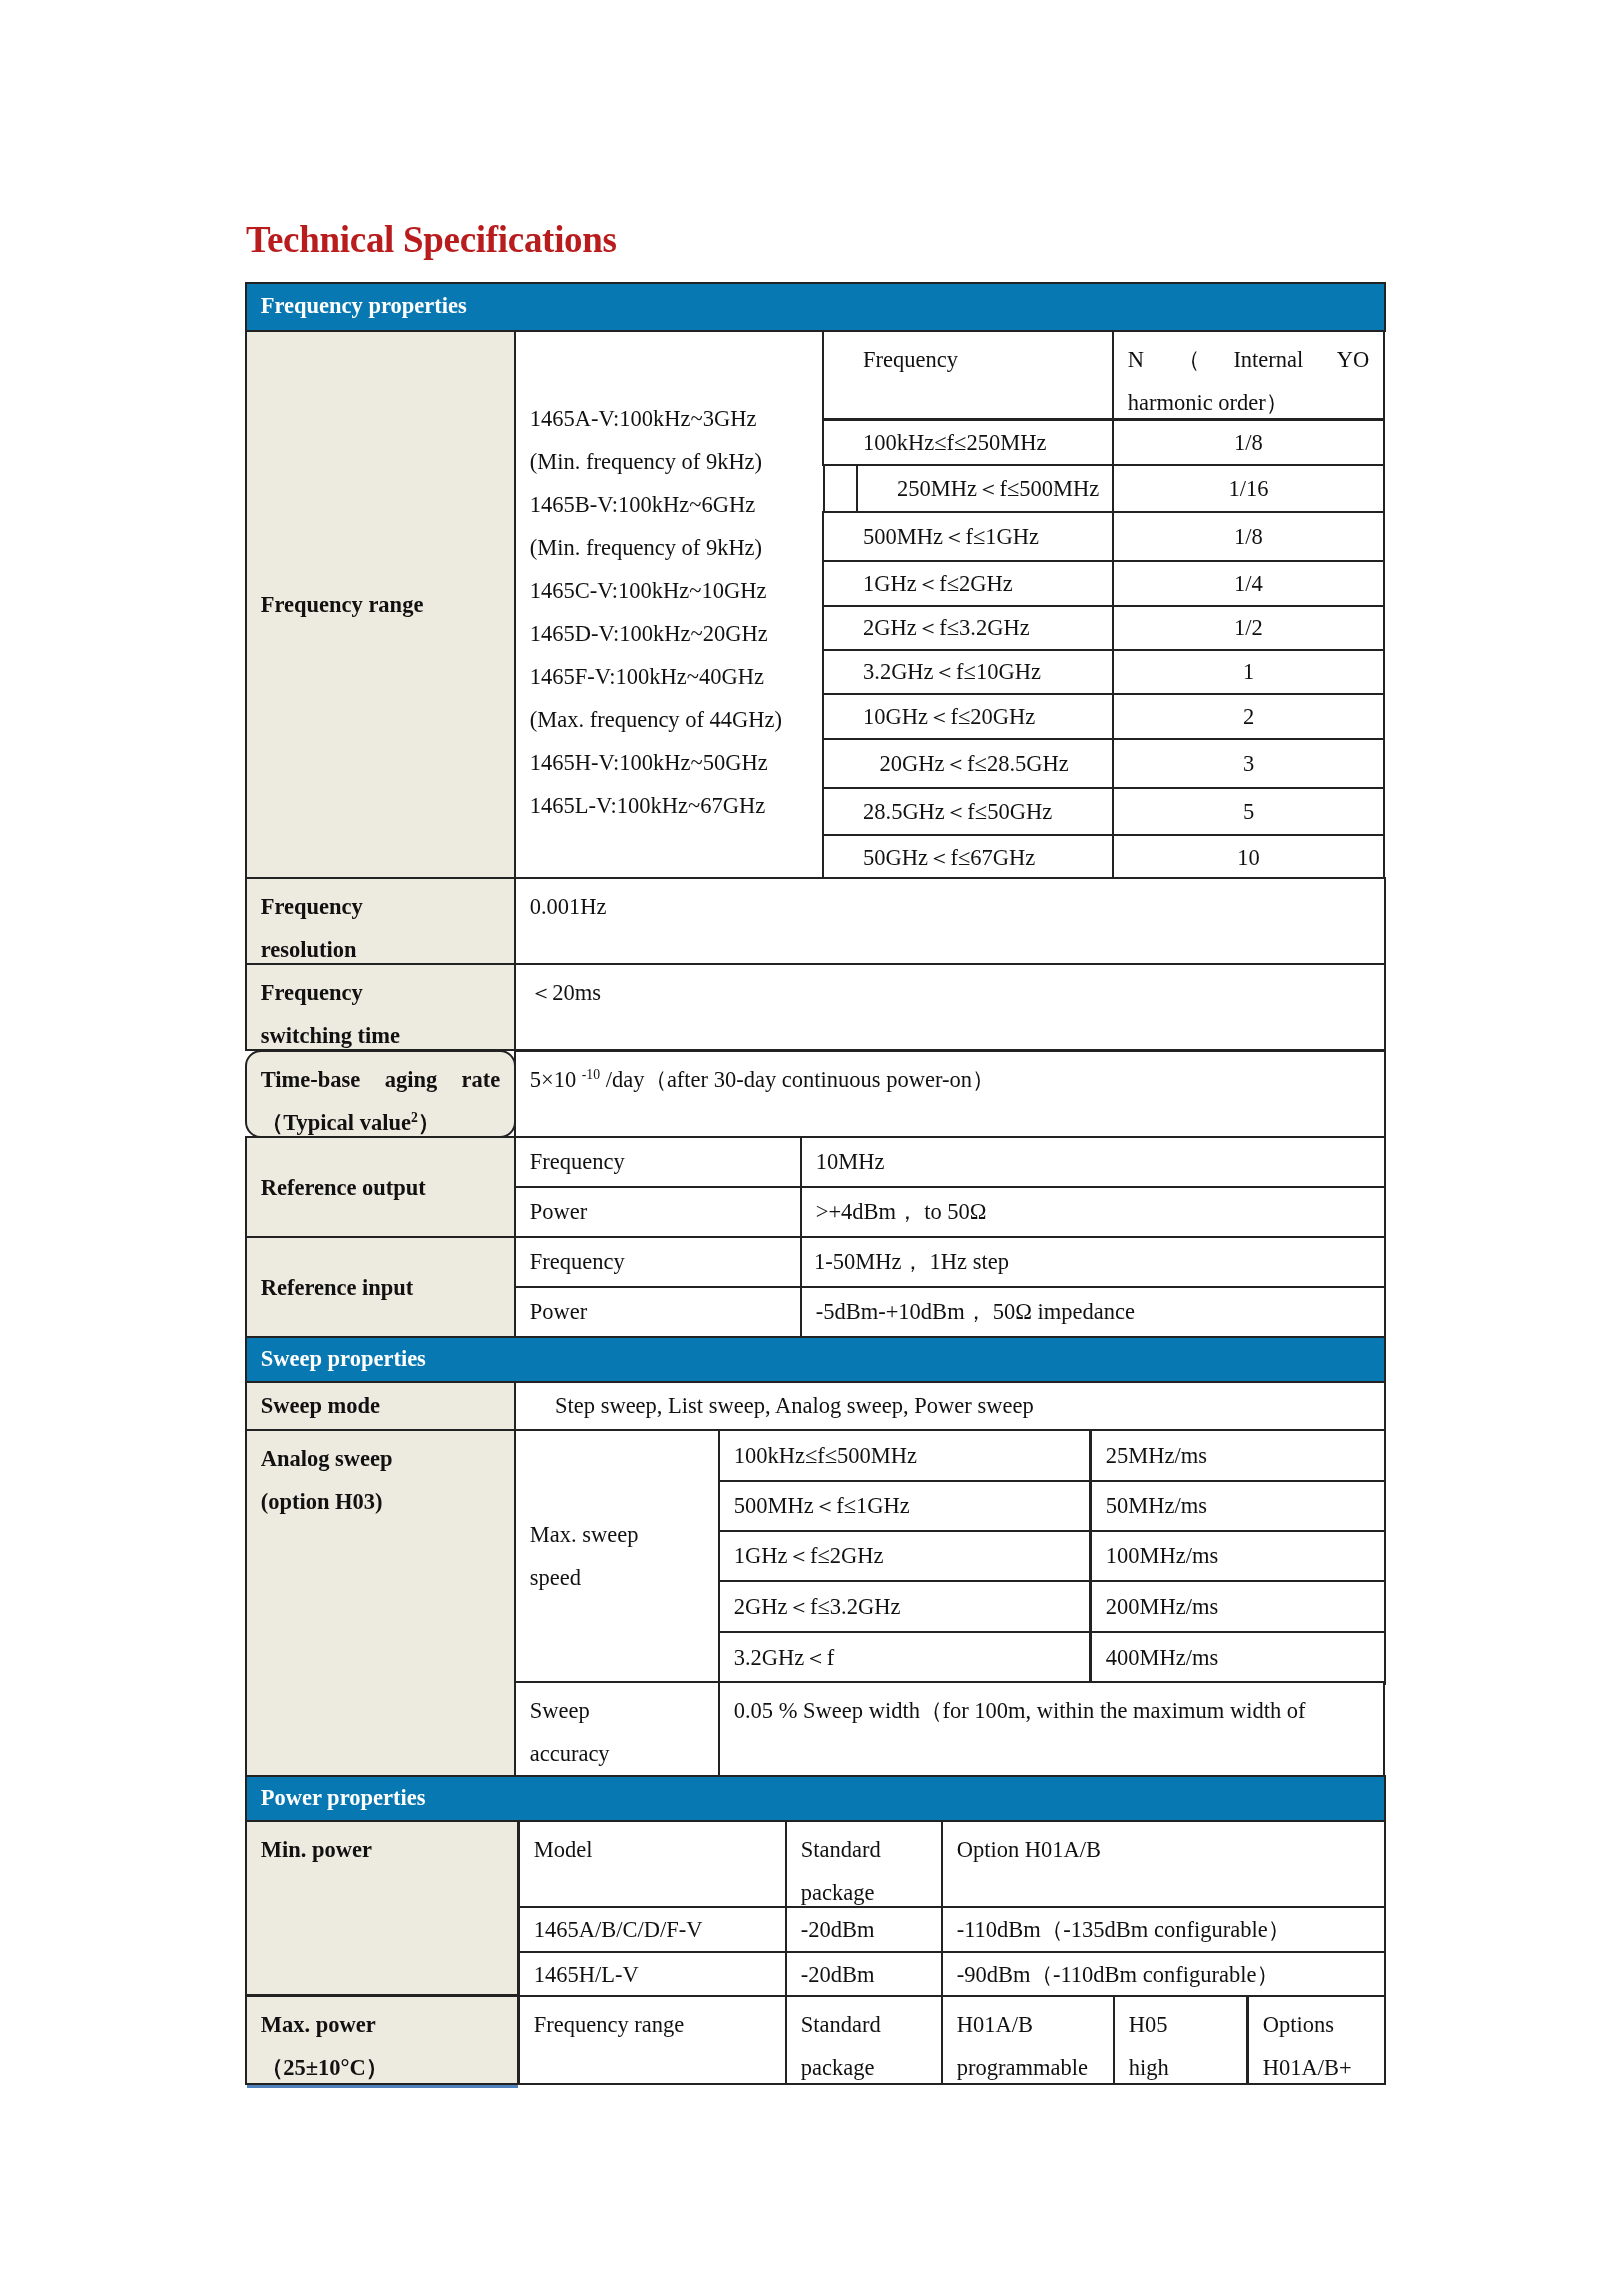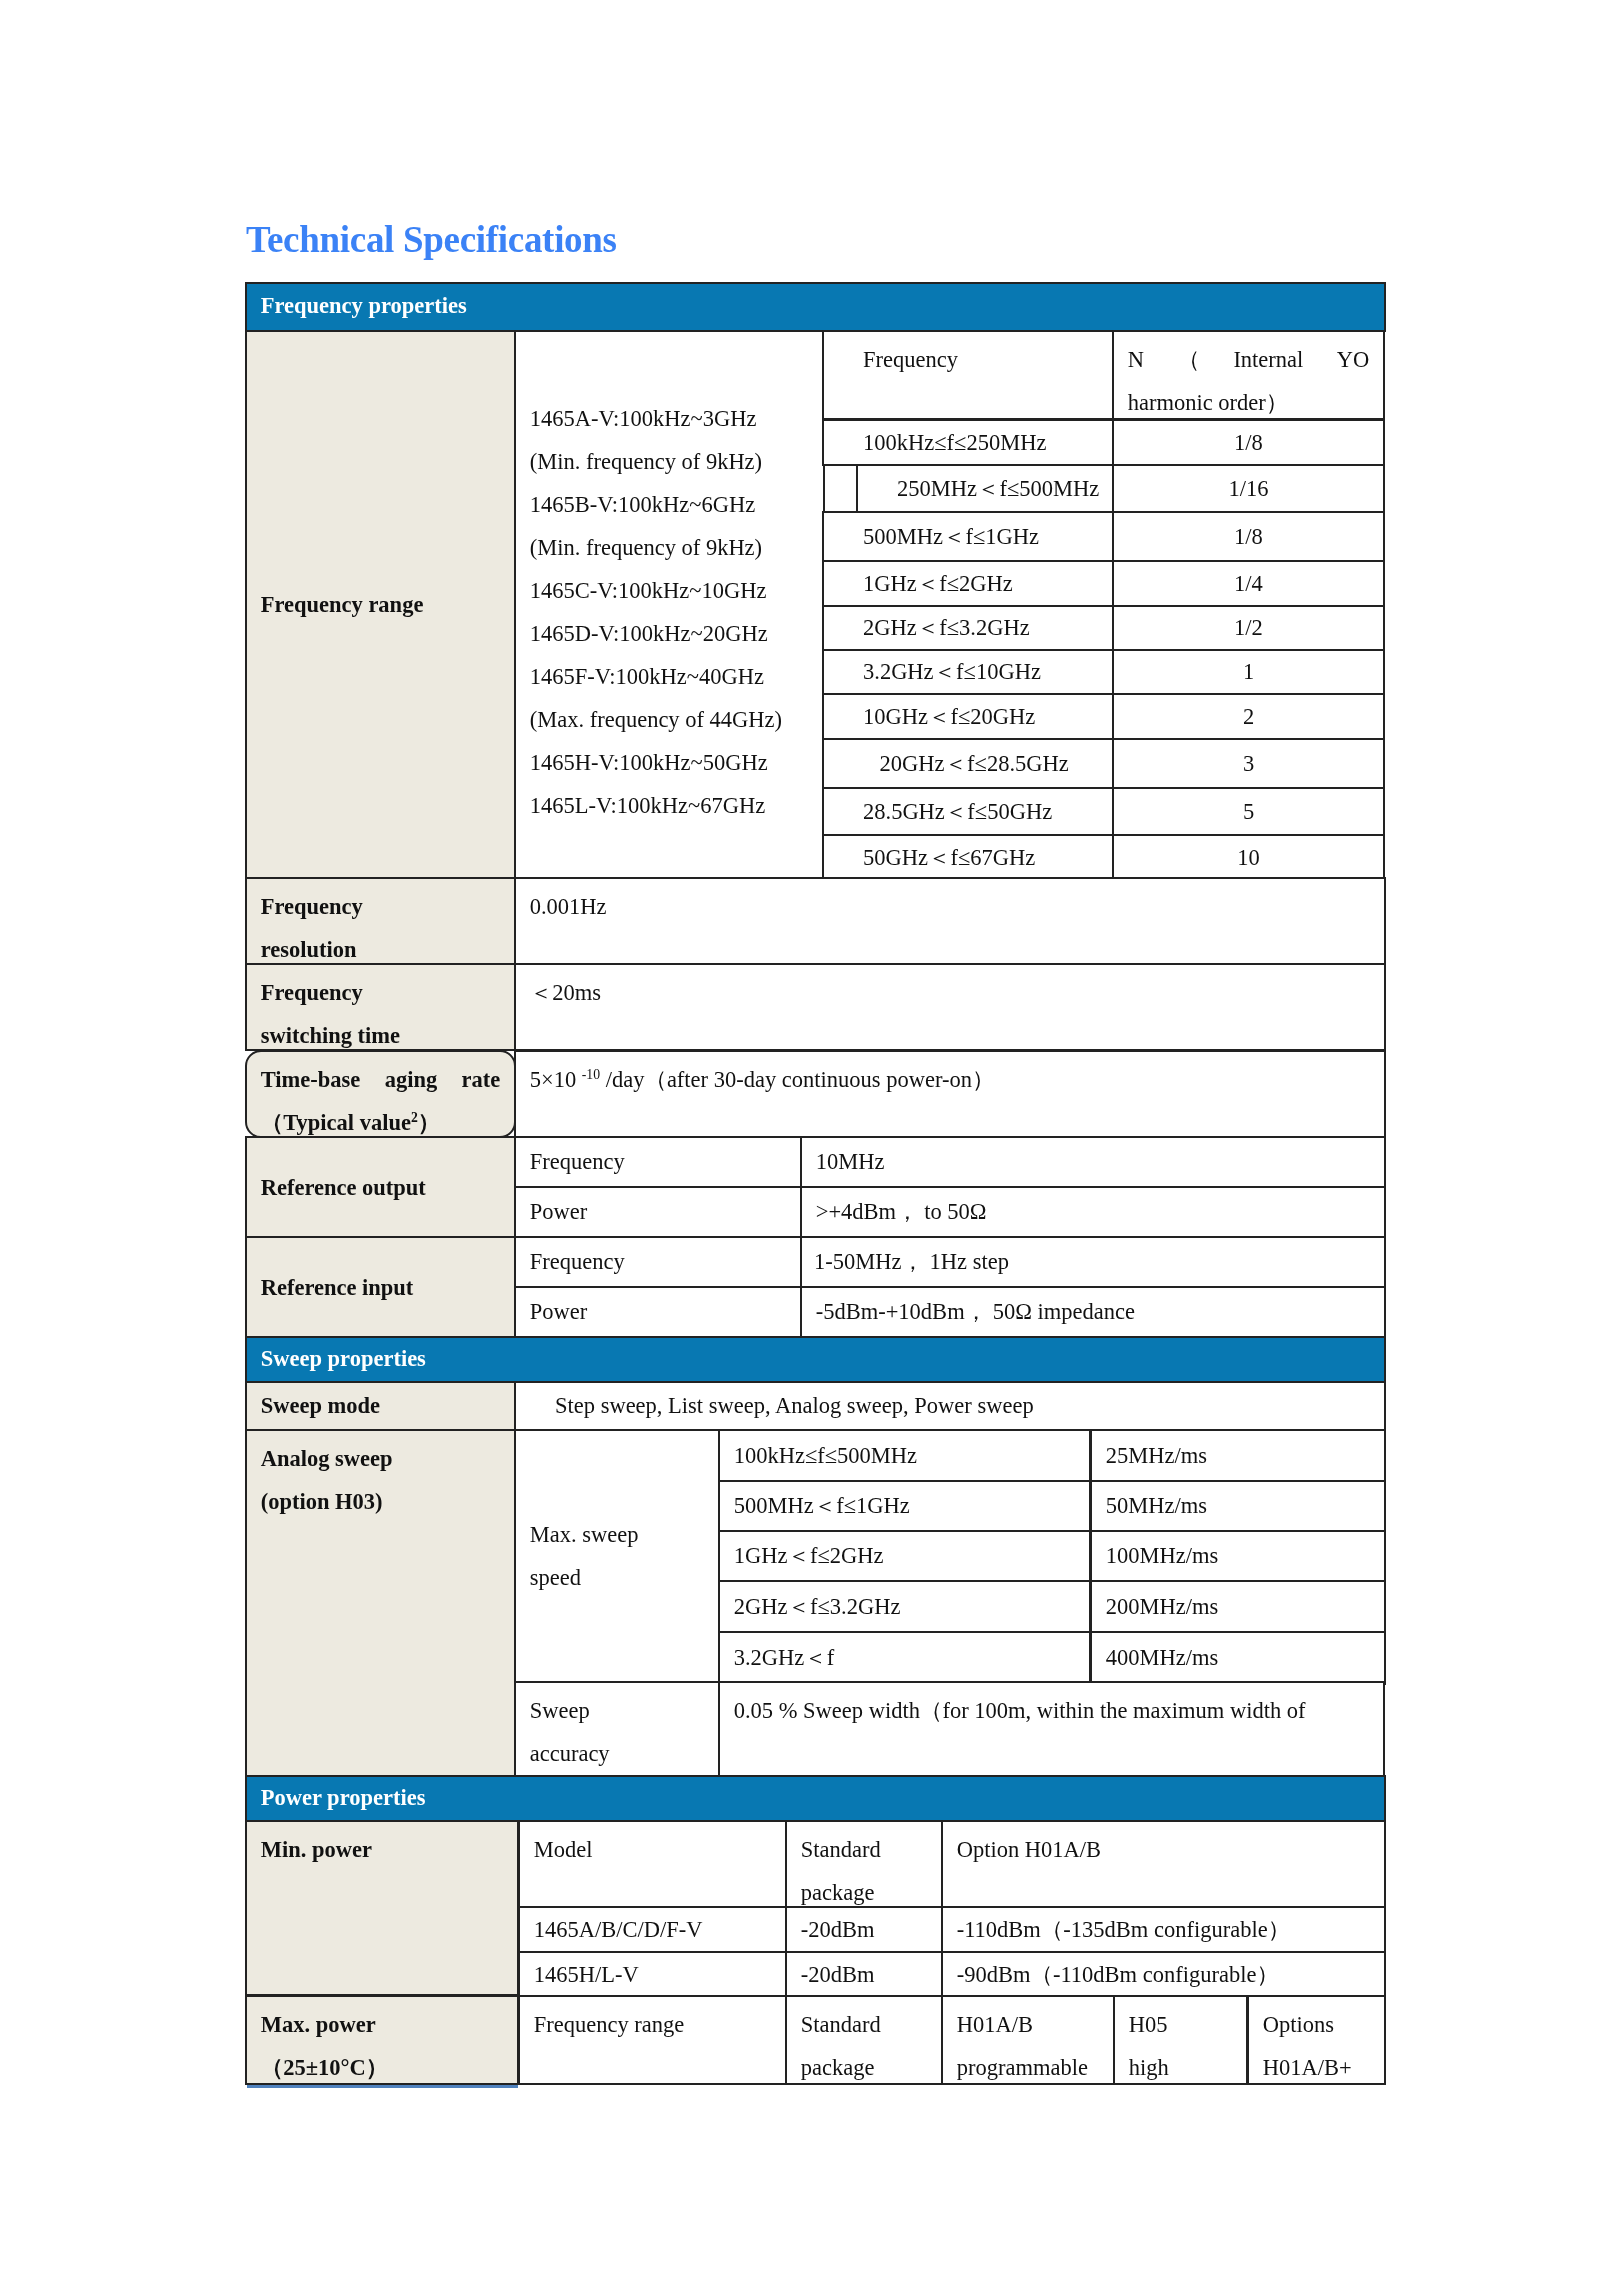--- a/index.html
+++ b/index.html
@@ -1,19 +1,19 @@
 <!DOCTYPE html>
 <html><head>
 <meta charset="utf-8">
 <style>
   html, body { margin: 0; padding: 0; background: #ffffff; }
   body { width: 1621px; height: 2293px; position: relative; overflow: hidden;
          font-family: "Liberation Serif", "DejaVu Serif", serif; color: #111; }
   .title { position: absolute; left: 246px; top: 218px; font-size: 37px; font-weight: bold;
-           color: #3b82f6; letter-spacing: -0.3px; }
+           color: #b91c1c; letter-spacing: -0.3px; }
   .cell { position: absolute; box-sizing: border-box; border: 2px solid #222;
           font-size: 22.5px; line-height: 43px; padding: 5.9px 13.7px 0 13.7px; background: #fff; }
   .lbl { background: #edeae0; font-weight: bold; }
   .sec { background: #0878b2; color: #fff; font-weight: bold; font-size: 22.5px;
          line-height: 43px; padding: 0 13.7px; border: 2px solid #222; }
   .center { text-align: center; }
   .justify-line { display: flex; justify-content: space-between; }
   .vmid { display: flex; flex-direction: column; justify-content: center; padding-top: 0; }
   sup { font-size: 13.7px; line-height: 0; }
   .blueline { position: absolute; left: 247px; top: 2085px; width: 271px; height: 2.9px; background: #4f81bd; }

